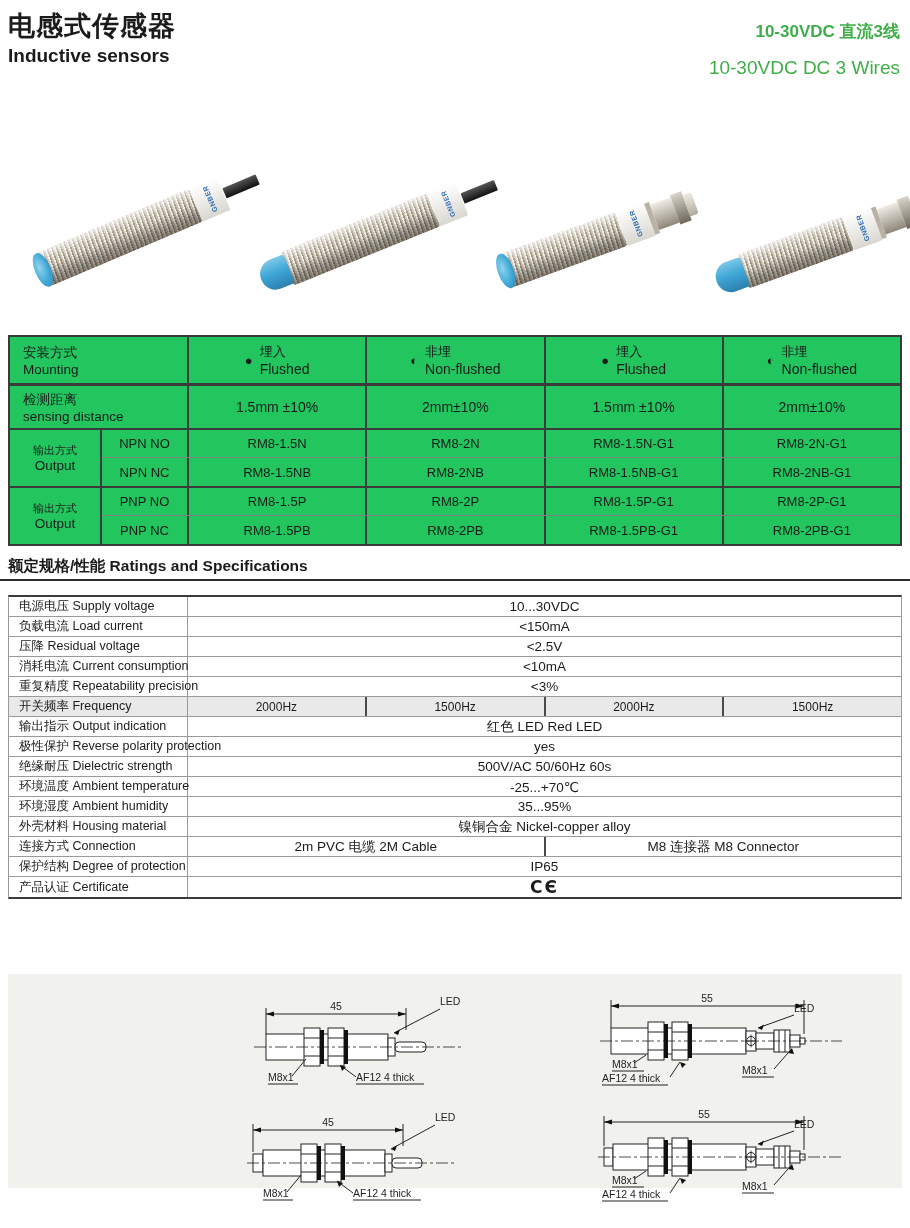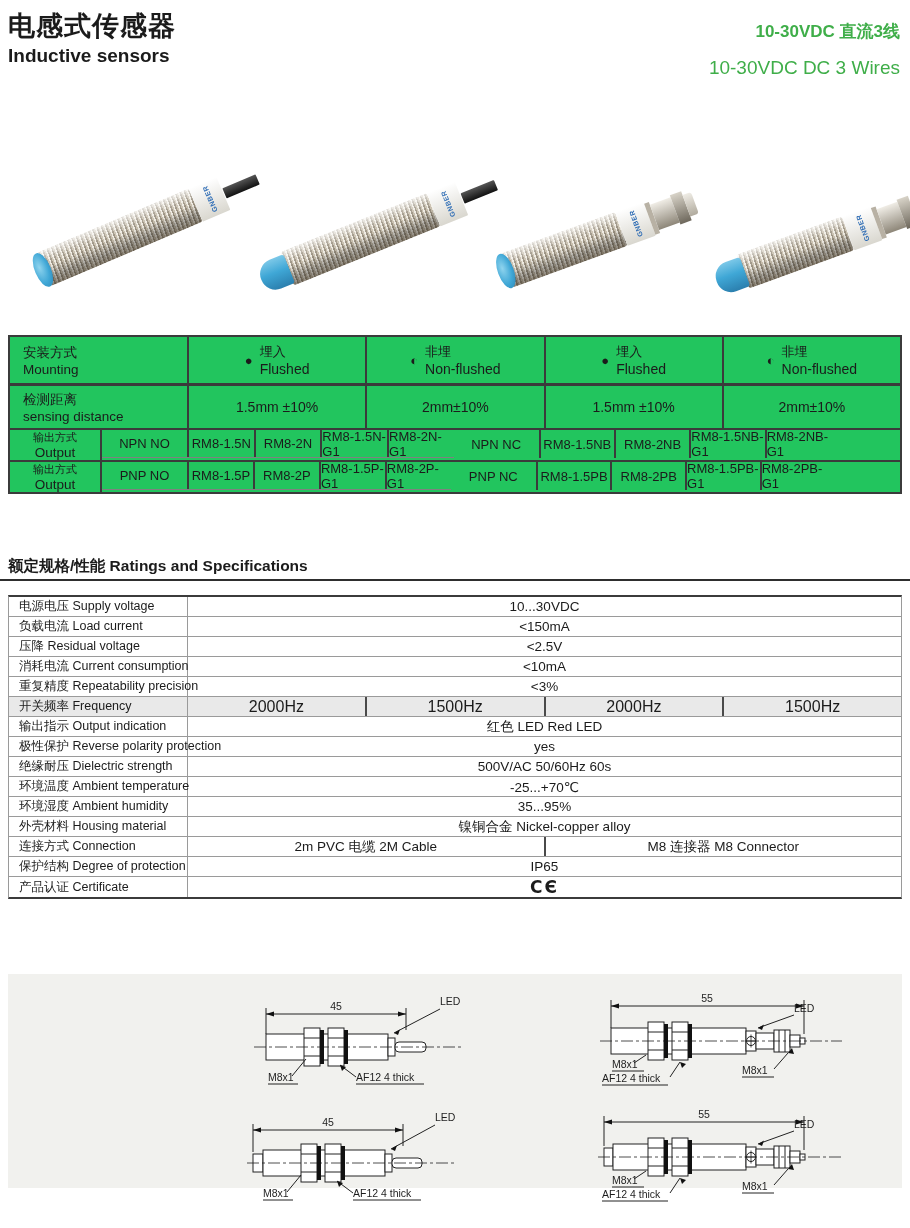--- a/index.html
+++ b/index.html
@@ -69,39 +69,39 @@
   .opt-cell .sym { font-size:13px; line-height:1; }
   .opt-col { display:flex; flex-direction:column; text-align:left; }
   .opt-col .zh { font-size:13px; }
   .opt-col .en { font-size:14px; }
   .val-cell { align-items:center; justify-content:center; font-size:14px; }
   .sel-group { display:flex; border-bottom:2px solid #3b3b3b; }
   .sel-group:last-child { border-bottom:none; }
   .g-label { width:92px; flex:none; border-right:2px solid #3b3b3b; display:flex; flex-direction:column; align-items:center; justify-content:center; }
   .g-label .zh { font-size:11px; }
   .g-label .en { font-size:13.5px; }
-  .g-rows { flex:1 1 0; display:flex; }
+  .g-rows { flex:1 1 0; display:flex; flex-direction:column; }
   .m-row { display:flex; height:28px; }
   .m-row.sep { border-bottom:1px solid #808080; }
   .t-cell { width:87px; flex:none; border-right:2px solid #3b3b3b; display:flex; align-items:center; justify-content:center; font-size:13px; }
   .m-cell { flex:1 1 0; border-right:2px solid #3b3b3b; display:flex; align-items:center; justify-content:center; font-size:13px; }
   .m-cell:last-child { border-right:none; }
 
   
   .sec-head { position:absolute; left:8px; top:556px; font-size:15.5px; font-weight:bold; }
   .sec-rule { position:absolute; left:0; top:579px; width:910px; height:2px; background:#2e2e2e; }
 
   
   .spec-table { position:absolute; left:8px; top:595px; width:894px; border-top:2px solid #3b3b3b; border-bottom:2px solid #3b3b3b; border-left:1px solid #9a9a9a; border-right:1px solid #9a9a9a; background:#fff; }
   .spec-row { display:flex; height:20px; border-bottom:1px solid #9a9a9a; }
   .spec-row:last-child { border-bottom:none; }
   .spec-row.shade { background:#e9e9e9; }
   .s-label { width:179px; flex:none; border-right:1px solid #9a9a9a; display:flex; align-items:center; padding-left:10px; font-size:12.5px; white-space:nowrap; }
   .s-val { flex:1 1 0; display:flex; align-items:center; justify-content:center; font-size:13.5px; }
-  .f-cell { flex:1 1 0; display:flex; align-items:center; justify-content:center; font-size:16px; border-right:2px solid #4a4a4a; }
+  .f-cell { flex:1 1 0; display:flex; align-items:center; justify-content:center; font-size:12px; border-right:2px solid #4a4a4a; }
   .f-cell:last-child { border-right:none; }
   .c-cell { flex:1 1 0; display:flex; align-items:center; justify-content:center; font-size:13.5px; border-right:2px solid #4a4a4a; }
   .c-cell:last-child { border-right:none; }
   .ce-mark { font-size:17px; font-weight:bold; letter-spacing:2px; font-family:"DejaVu Sans",sans-serif; }
 
   
   .diagram-panel { position:absolute; left:8px; top:974px; width:894px; height:214px; background:#f1f1ee; }
   .dg { position:absolute; }
   .dg svg text { font-family:"Liberation Sans","DejaVu Sans",sans-serif; font-size:10.5px; fill:#1e1e1e; }
   .dg svg { display:block; }

